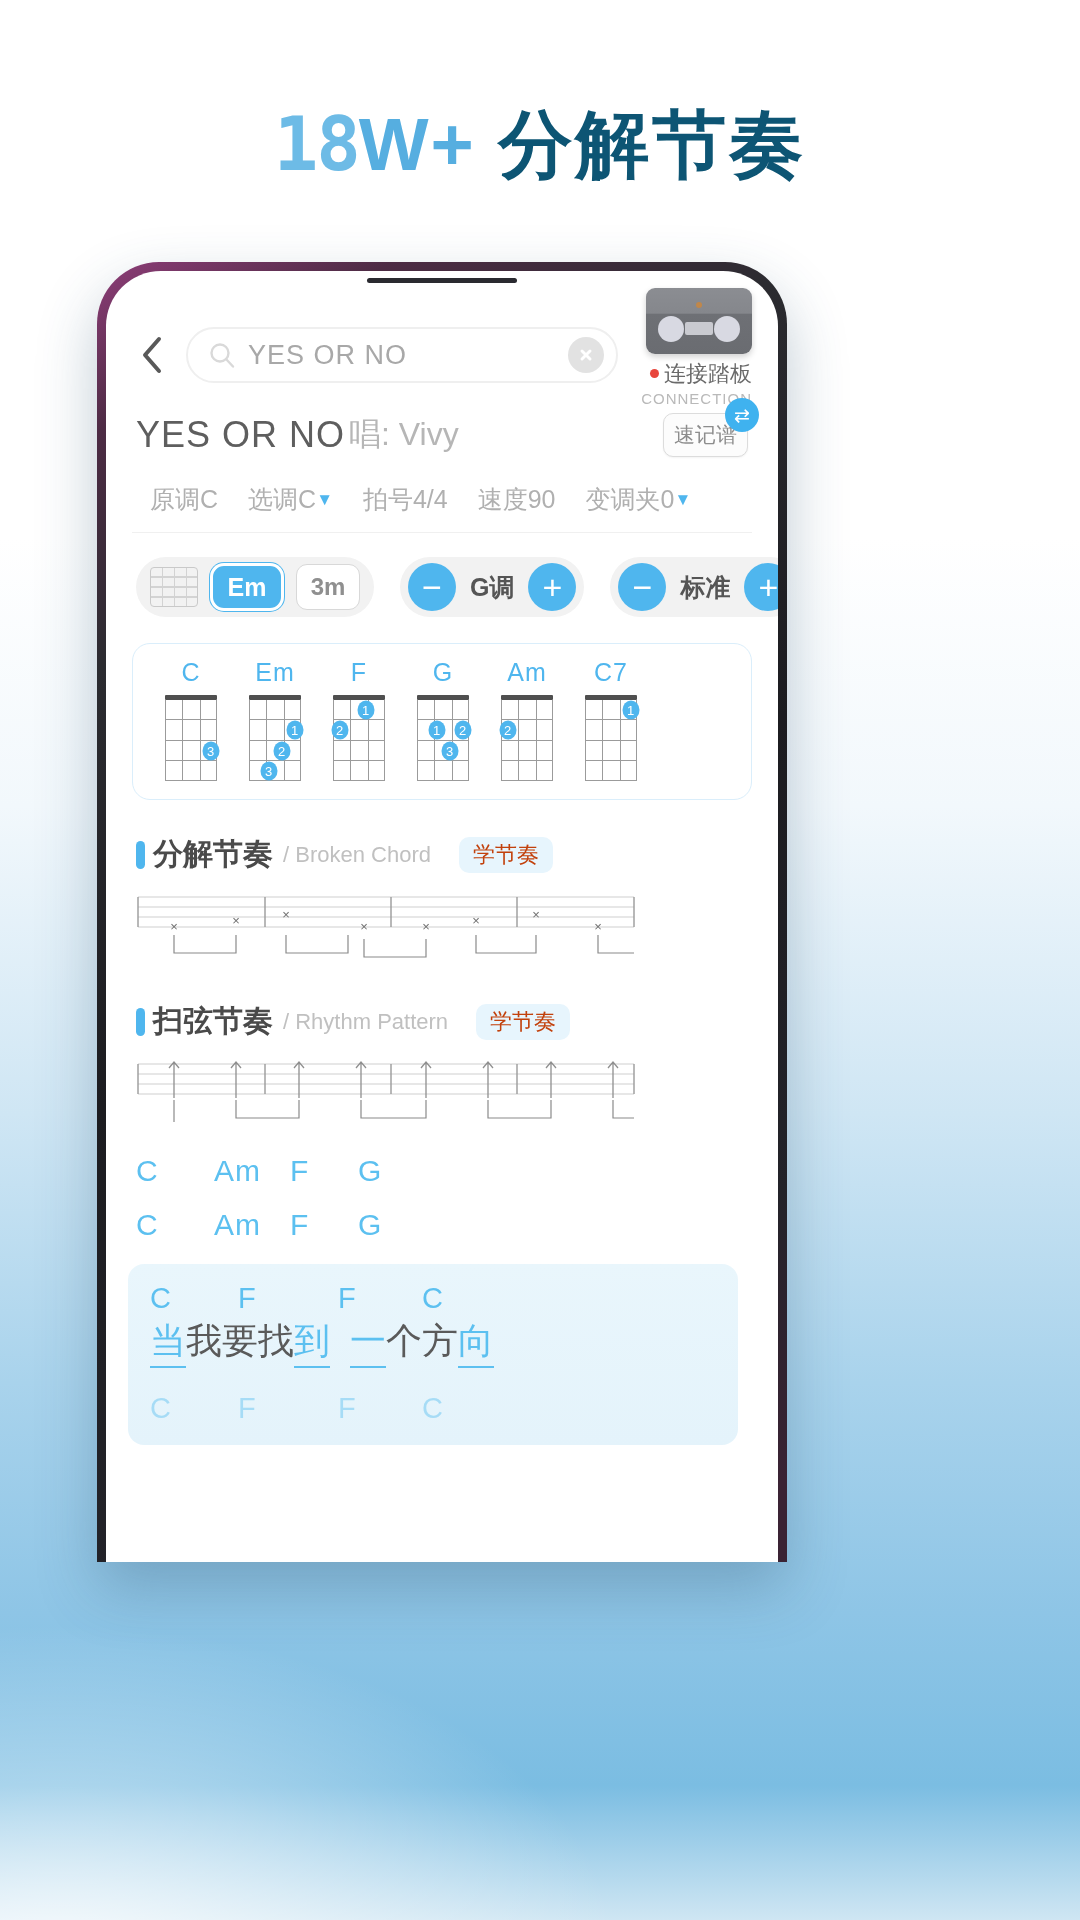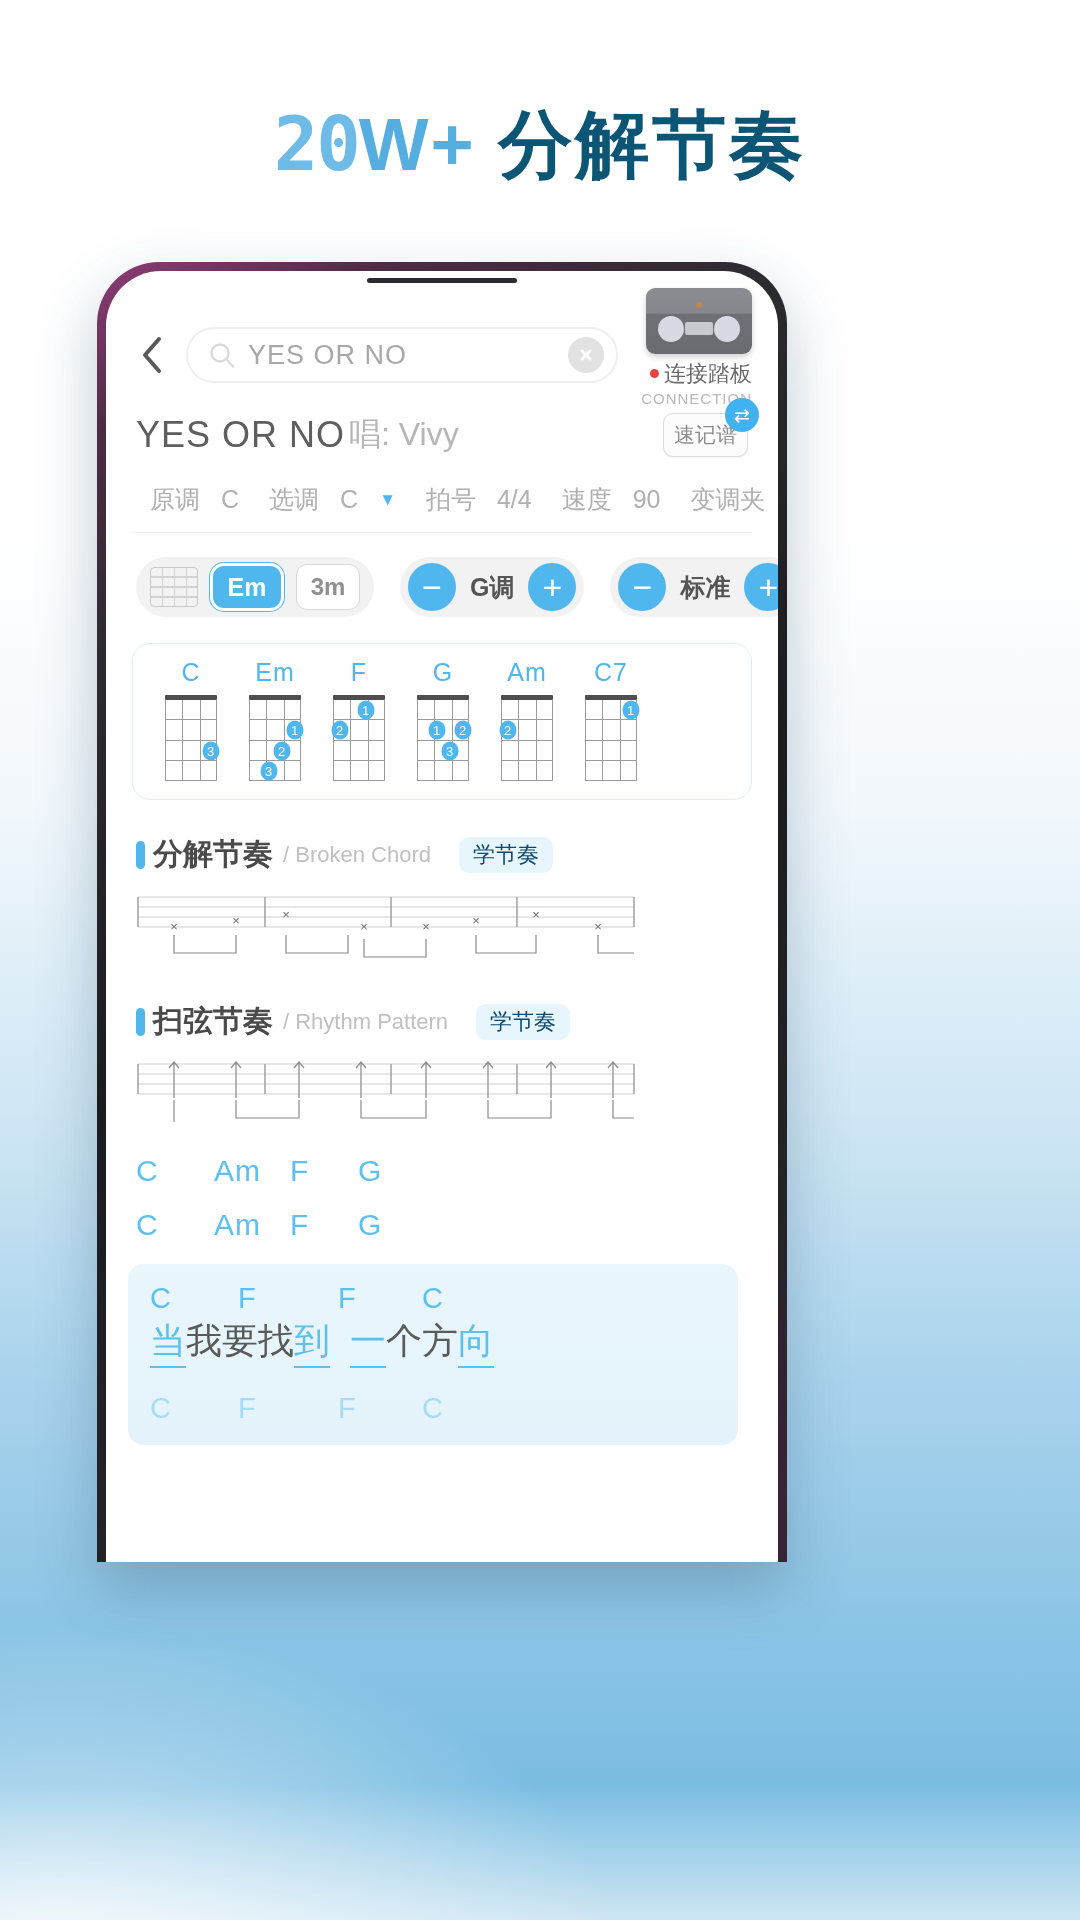--- a/index.html
+++ b/index.html
@@ -145,21 +145,21 @@
     font-size: 19px;
   }
 
   
   .meta-row {
     display: flex; align-items: center; gap: 30px;
     margin-top: 26px; padding: 0 18px 16px 18px;
     border-bottom: 1px solid #f0f0f0;
     font-size: 25px; color: #b0b0b0; white-space: nowrap;
   }
-  .meta-item { display: flex; align-items: center; gap: 21px; }
+  .meta-item { display: flex; align-items: center; gap: 0; }
   .caret { color: #4fb6ee; font-size: 17px; }
 
   
   .pill-row { display: flex; align-items: center; gap: 26px; margin-top: 24px; padding: 0 4px; }
   .pill-group {
     background: #f2f2f2; border-radius: 36px;
     display: flex; align-items: center; gap: 12px;
     padding: 8px 14px; height: 60px;
   }
   .grid-ico {
@@ -214,21 +214,21 @@
     display: flex; align-items: center; justify-content: center;
     transform: translate(-50%, -50%);
   }
 
   
   .sec-head { display: flex; align-items: center; gap: 8px; margin-top: 34px; padding-left: 4px; }
   .sec-bar { width: 9px; height: 28px; border-radius: 5px; background: #4fb6ee; flex: 0 0 auto; }
   .sec-zh { font-size: 30px; color: #4a4a4a; font-weight: bold; }
   .sec-en { font-size: 22px; color: #c0c0c0; margin-left: 2px; }
   .learn-btn {
-    margin-left: 20px; background: #e7f5fd; color: #0c4a6e;
+    margin-left: 20px; background: #e7f5fd; color: #c2410c;
     font-size: 22px; border-radius: 10px; padding: 3px 14px;
   }
 
   
   .stave { margin-top: 16px; height: 76px; position: relative; width: 500px; margin-left: 4px; }
   .stave svg { display: block; }
 
   
   .chord-line {
     display: flex; margin-top: 20px; padding-left: 4px;
@@ -250,21 +250,21 @@
   .lyric-text .pl { border-bottom: 2px solid transparent; }
   .lc-0 { width: 88px; } .lc-1 { width: 100px; } .lc-2 { width: 84px; } .lc-3 { width: 80px; }
   .lyric-faded { opacity: 0.45; margin-top: 24px; }
 </style>
 </head>
 <body>
 
 <div class="bg-wash"></div>
 
 <div class="headline">
-  <span class="num">20</span><span class="plus">W+</span>
+  <span class="num">18</span><span class="plus">W+</span>
   <span class="zh">分解节奏</span>
 </div>
 
 <div class="phone">
   <div class="phone-inner">
     <div class="notch-speaker"></div>
     <div class="screen">
 
       <div class="search-row">
         <div class="back-btn">

